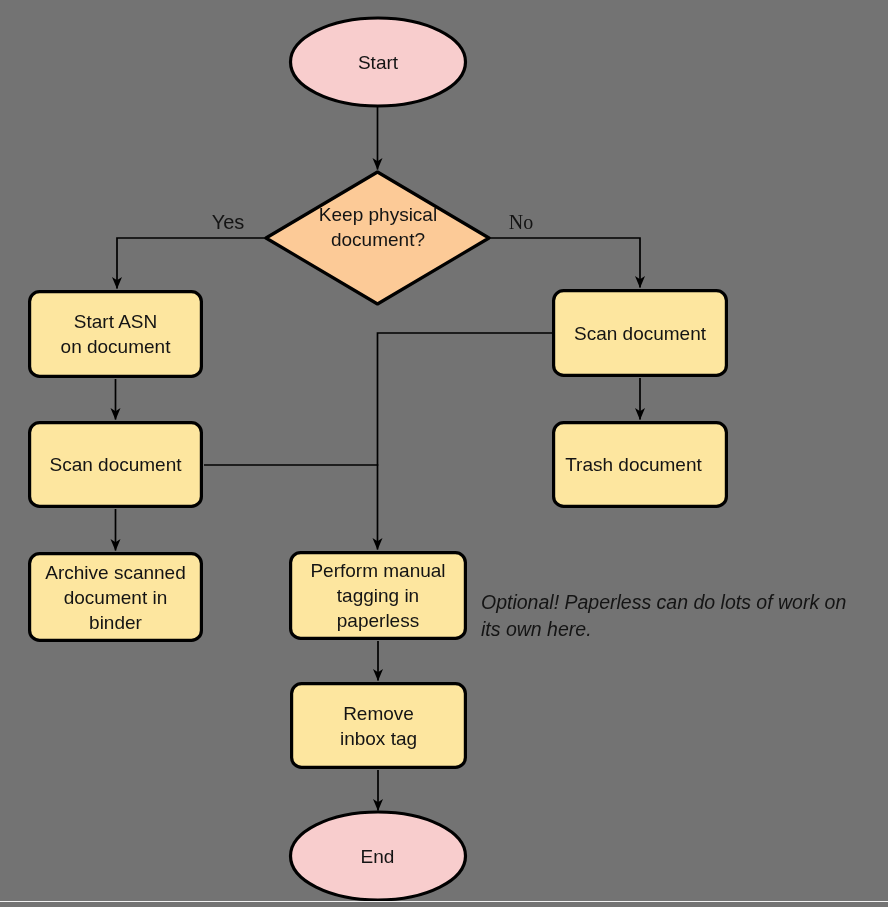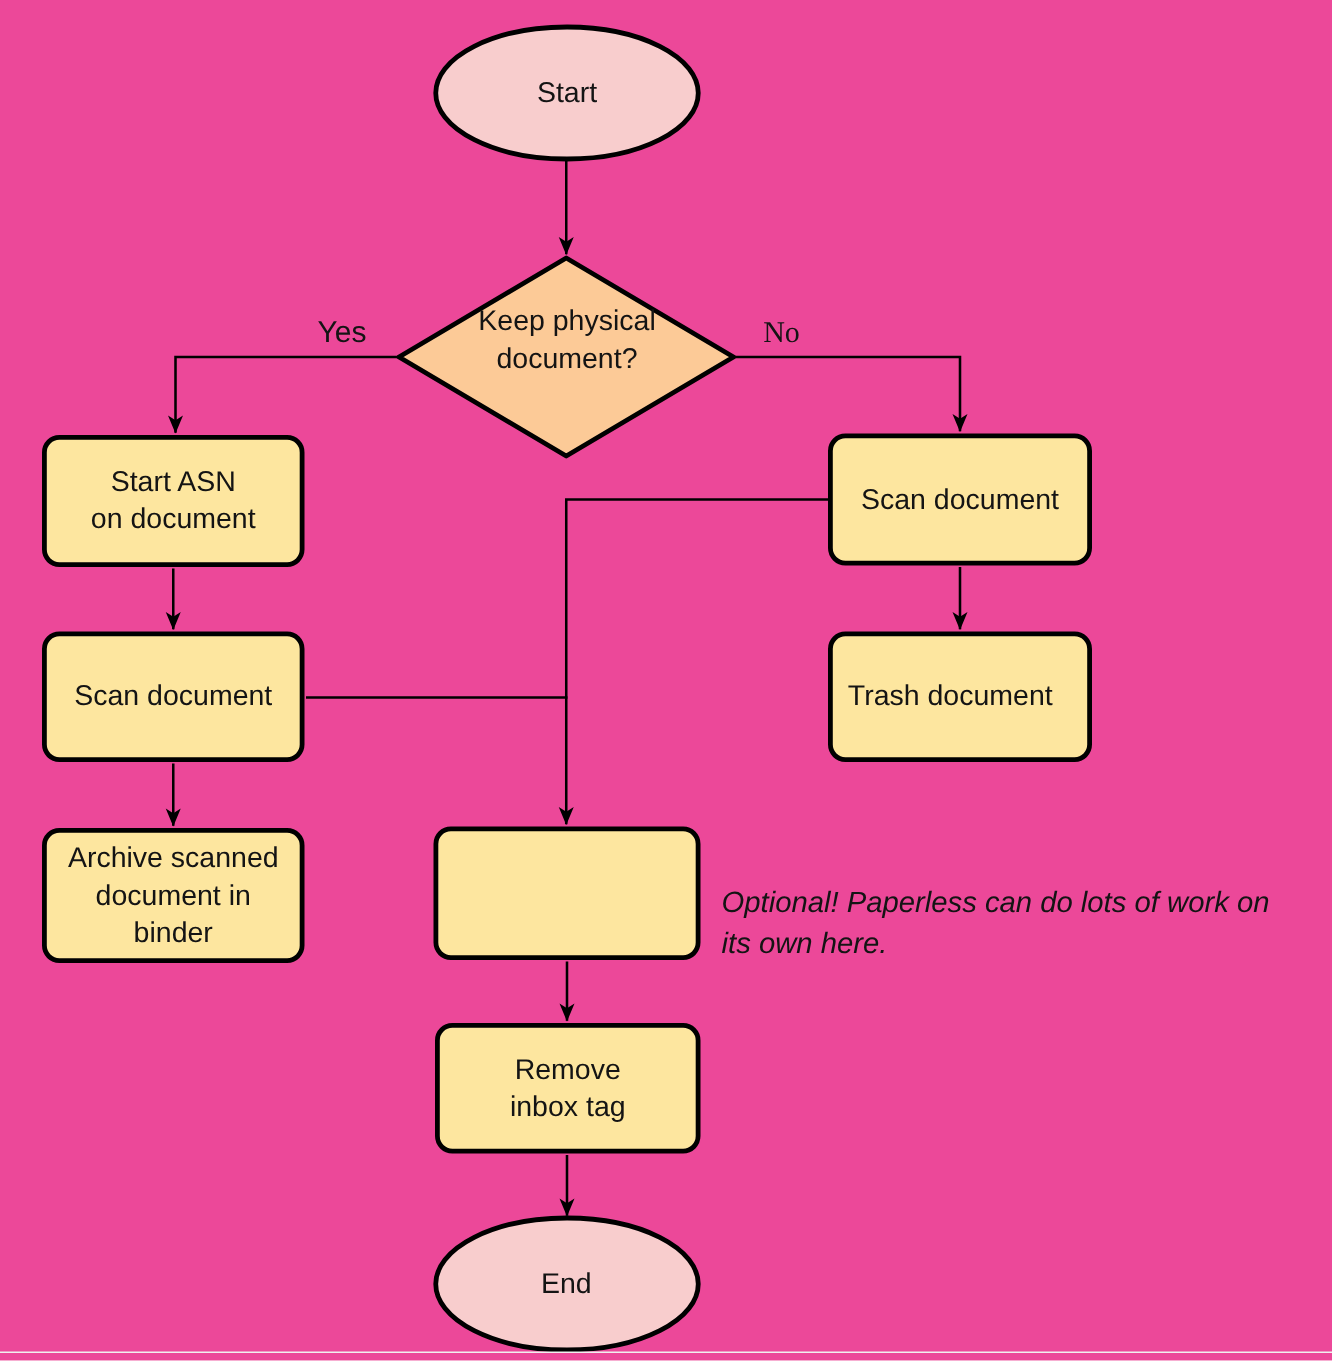--- a/index.html
+++ b/index.html
@@ -5,21 +5,21 @@
   html, body {
     margin: 0;
     padding: 0;
     background: #ffffff;
     font-family: "Liberation Sans", sans-serif;
   }
   .canvas {
     position: relative;
     width: 888px;
     height: 907px;
-    background: #ec4899;
+    background: #737373;
     overflow: hidden;
   }
   .canvas svg {
     position: absolute;
     left: 0;
     top: 0;
   }
   .lbl {
     position: absolute;
     display: flex;
@@ -113,20 +113,23 @@
   <div class="lbl lbl-edge lbl-yes">Yes</div>
   <div class="lbl lbl-edge lbl-no">No</div>
   <div class="lbl lbl-write-asn">Start ASN
 on document</div>
   <div class="lbl lbl-scan-left">Scan document</div>
   <div class="lbl lbl-archive">Archive scanned
 document in
 binder</div>
   <div class="lbl lbl-scan-right">Scan document</div>
   <div class="lbl lbl-trash">Trash document</div>
+  <div class="lbl lbl-tagging">Perform manual
+tagging in
+paperless</div>
   <div class="lbl lbl-end">End</div>
   <div class="lbl lbl-remove">Remove
 inbox tag</div>
   <div class="lbl note">Optional! Paperless can do lots of work on
 its own here.</div>
 
   <div class="bottom-divider"></div>
 </div>
 
 </body></html>

